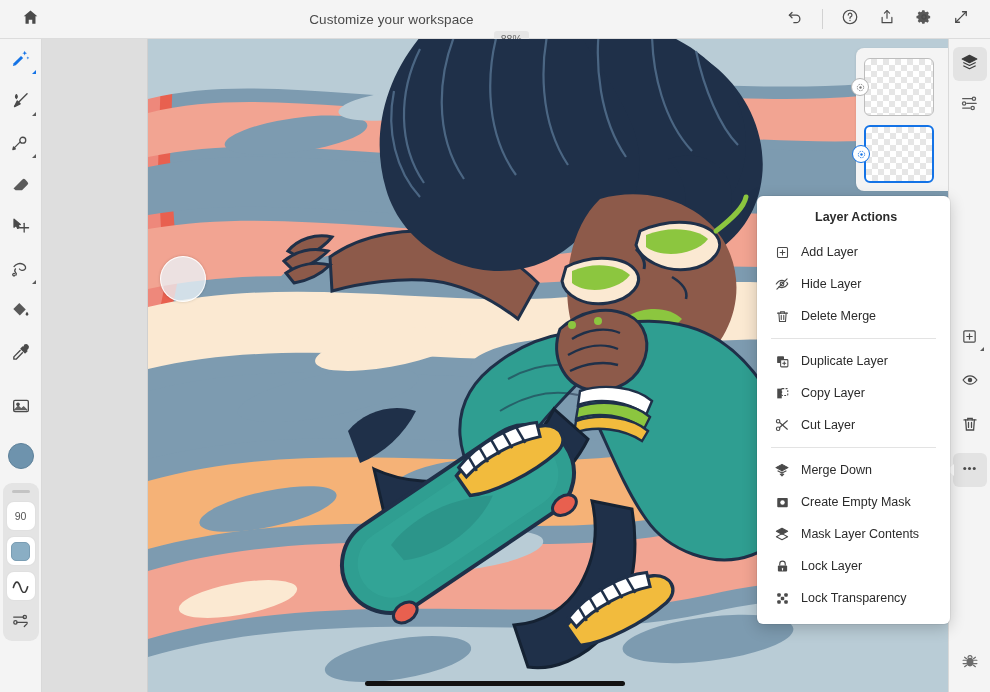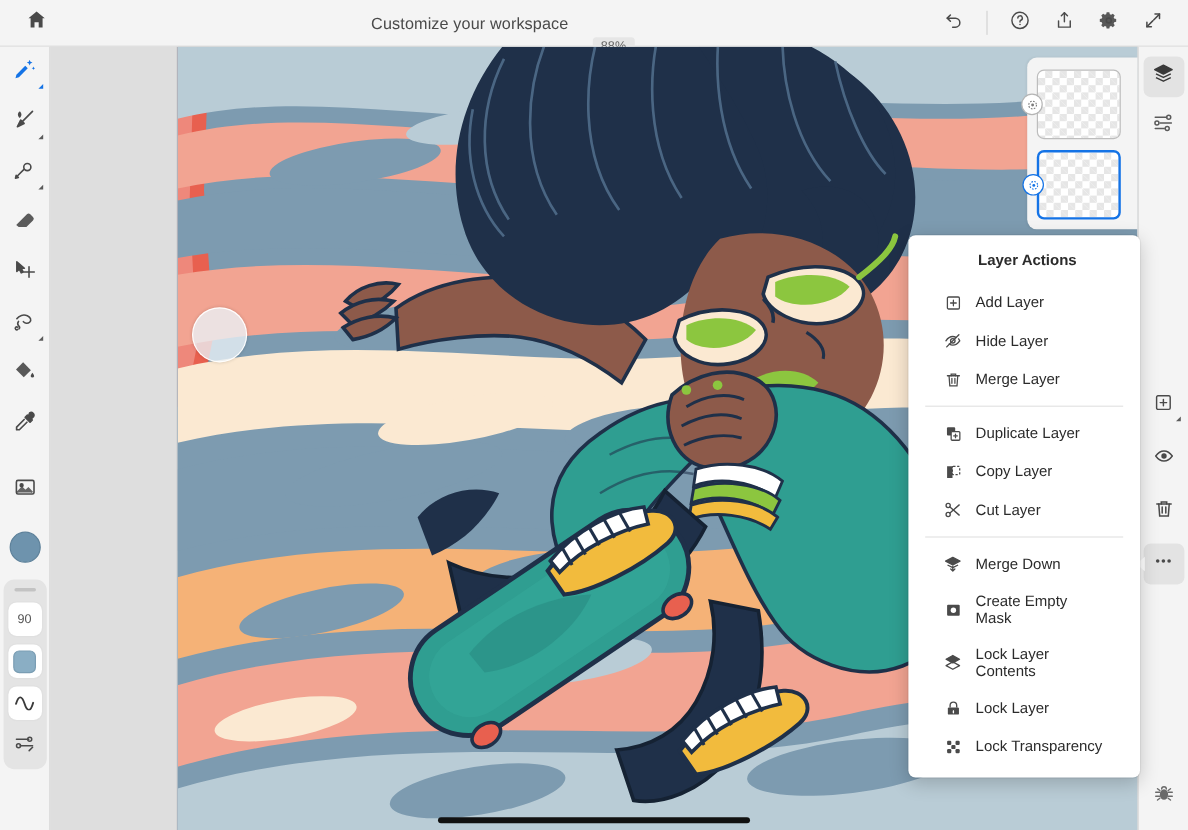--- a/index.html
+++ b/index.html
@@ -145,21 +145,21 @@
     box-shadow: 0 4px 16px rgba(0,0,0,.20), 0 0 0 1px rgba(0,0,0,.05);
     padding: 8px 0 10px; z-index: 40;
   }
   .menu-title {
     font-size: 12.5px; font-weight: bold; color: #2b2b2b;
     padding: 6px 18px 12px 18px;
     margin-left: 40px;
   }
   .menu-item {
     display: flex; align-items: center; gap: 11px;
-    padding: 8px 29px; font-size: 12.5px; color: #2b2b2b;
+    padding: 8px 17px; font-size: 12.5px; color: #2b2b2b;
   }
   .menu-item .mi-icon {
     width: 16px; height: 16px; display: flex;
     align-items: center; justify-content: center; flex: 0 0 16px; color: #3d3d3d;
   }
   .menu-sep { height: 1px; background: #e3e3e3; margin: 6px 14px; }
   svg { color: #4a4a4a; }
 </style>
 </head>
 <body>
@@ -549,21 +549,21 @@
 
     <div class="menu-item">
       <span class="mi-icon">
         <svg width="15" height="15" viewBox="0 0 24 24" fill="none" stroke="currentColor" stroke-width="1.7" stroke-linecap="round">
           <path d="M4 6.6h16"></path>
             <path d="M9 6.6V4.4h6v2.2"></path>
           <path d="M6.2 6.6 7.2 20h9.6l1-13.4"></path>
           <path d="M10 10v6.6M14 10v6.6"></path>
         </svg>
       </span>
-      <span>Merge Layer</span>
+      <span>Delete Merge</span>
     </div>
 
     <div class="menu-sep"></div>
 
     <div class="menu-item">
       <span class="mi-icon">
         <svg width="15" height="15" viewBox="0 0 24 24" fill="none" stroke="currentColor" stroke-width="1.7">
           <rect x="3.4" y="3.4" width="11" height="11" rx="1.4" fill="currentColor" stroke="none"></rect>
           <rect x="9" y="9" width="11.6" height="11.6" rx="1.4" fill="#fff"></rect>
           <path d="M14.8 12.4v4.8M12.4 14.8h4.8" stroke-linecap="round"></path>
@@ -617,21 +617,21 @@
       <span>Create Empty Mask</span>
     </div>
 
     <div class="menu-item">
       <span class="mi-icon">
         <svg width="16" height="16" viewBox="0 0 24 24" fill="none" stroke="currentColor" stroke-width="1.6" stroke-linejoin="round">
           <path d="M12 3.4 20.4 8 12 12.6 3.6 8z" fill="currentColor"></path>
           <path d="M12 11.4 20.4 16 12 20.6 3.6 16z"></path>
         </svg>
       </span>
-      <span>Lock Layer Contents</span>
+      <span>Mask Layer Contents</span>
     </div>
 
     <div class="menu-item">
       <span class="mi-icon">
         <svg width="15" height="15" viewBox="0 0 24 24" fill="none" stroke="currentColor" stroke-width="1.8">
           <path d="M7.6 10.4V7.8a4.4 4.4 0 0 1 8.8 0v2.6"></path>
           <rect x="4.6" y="10.4" width="14.8" height="9.6" rx="1.6" fill="currentColor" stroke="none"></rect>
           <circle cx="12" cy="14.4" r="1.4" fill="#fff"></circle>
           <path d="M12 15.2v2.4" stroke="#fff" stroke-linecap="round"></path>
         </svg>

